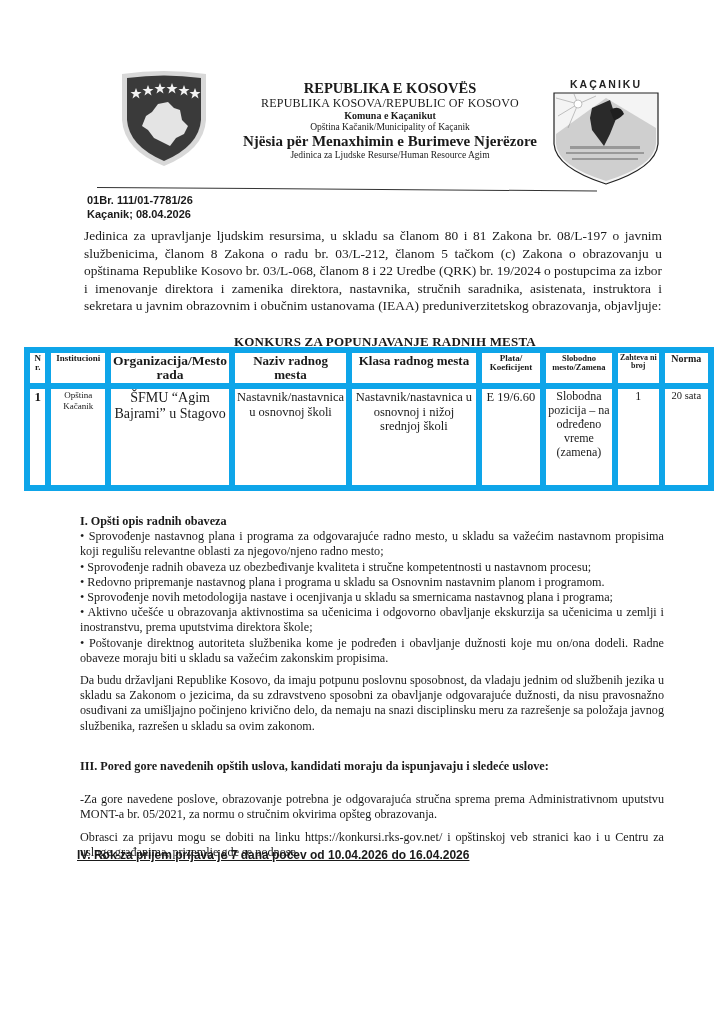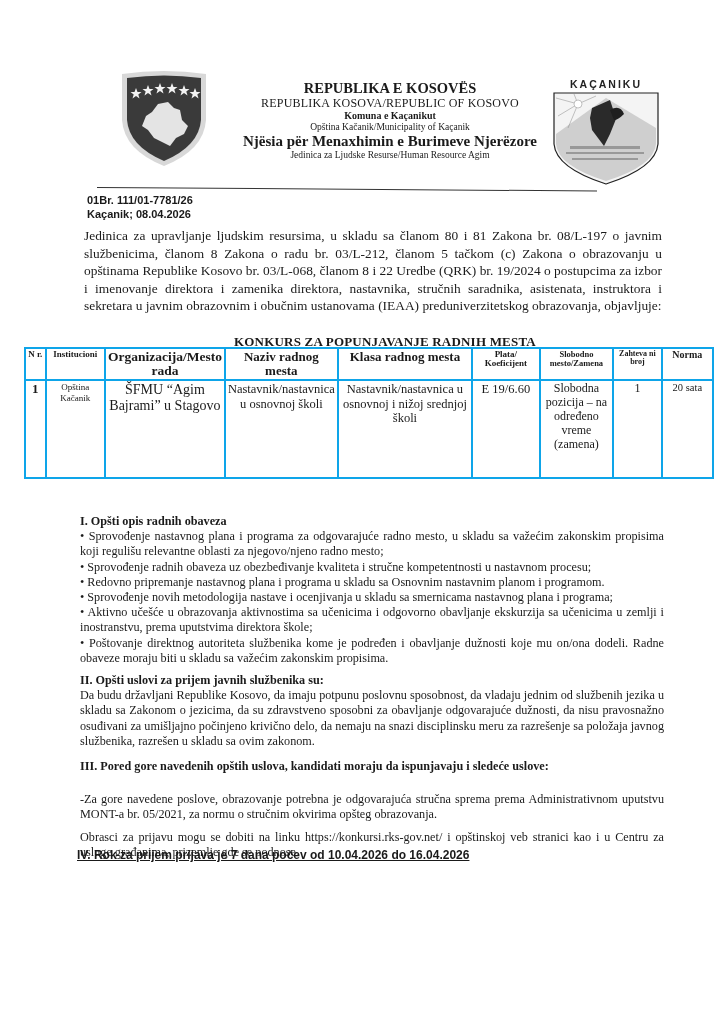--- a/index.html
+++ b/index.html
@@ -13,21 +13,21 @@
   .hdr .h2 { font-size:12px; letter-spacing:0.2px; }
   .hdr .h3 { font-size:10px; font-weight:bold; }
   .hdr .h4 { font-size:9.5px; }
   .hdr .h5 { font-size:15px; font-weight:bold; }
   .hdr .h6 { font-size:9.5px; }
   .hr-line { left:97px; top:187px; width:500px; height:0; border-top:1px solid #333; transform:rotate(0.4deg); transform-origin:left; }
   .ref { left:87px; top:193px; font-size:11px; font-weight:bold; line-height:14px; font-family:"Liberation Sans Narrow","Liberation Sans", sans-serif; }
   .intro { left:84px; top:227px; width:578px; font-size:13.4px; line-height:17.6px; text-align:justify; font-family:"Liberation Serif", serif; }
   .tbl-title { left:234px; top:334px; font-size:13px; font-weight:bold; letter-spacing:0.2px; }
   table.konkurs { position:absolute; left:24px; top:347px; width:690px; border-collapse:collapse; font-family:"Liberation Serif", serif; }
-  table.konkurs th, table.konkurs td { border:2px solid #0ea5e9; vertical-align:top; text-align:center; padding:1px 2px; }
+  table.konkurs th, table.konkurs td { border:6px solid #0ea5e9; vertical-align:top; text-align:center; padding:1px 2px; }
   table.konkurs th { font-weight:bold; line-height:1.05; }
   table.konkurs td { height:94px; line-height:1.15; }
   .c-nr { width:16px; font-size:9px; }
   .c-inst { width:55px; font-size:9px; }
   .c-org { width:100px; font-size:13.5px; }
   .c-naz { width:84px; font-size:13px; }
   .c-kla { width:132px; font-size:13px; }
   .c-pla { width:65px; font-size:9px; }
   .c-slo { width:70px; font-size:8.5px; }
   .c-zah { width:45px; font-size:8px; }
@@ -131,30 +131,29 @@
       <td class="pla">E 19/6.60</td>
       <td class="slo">Slobodna pozicija – na određeno vreme (zamena)</td>
       <td class="zah">1</td>
       <td class="nor">20 sata</td>
     </tr>
   </tbody>
 </table>
 
 <div class="abs body-text" style="top:486px;">
   <div class="sec-title">I. Opšti opis radnih obaveza</div>
-  <p class="bullet">• Sprovođenje nastavnog plana i programa za odgovarajuće radno mesto, u skladu sa važećim zakonskim propisima koji regulišu relevantne oblasti za njegovo/njeno radno mesto;</p>
+  <p class="bullet">• Sprovođenje nastavnog plana i programa za odgovarajuće radno mesto, u skladu sa važećim nastavnom propisima koji regulišu relevantne oblasti za njegovo/njeno radno mesto;</p>
   <p class="bullet">• Sprovođenje radnih obaveza uz obezbeđivanje kvaliteta i stručne kompetentnosti u nastavnom procesu;</p>
   <p class="bullet">• Redovno pripremanje nastavnog plana i programa u skladu sa Osnovnim nastavnim planom i programom.</p>
   <p class="bullet">• Sprovođenje novih metodologija nastave i ocenjivanja u skladu sa smernicama nastavnog plana i programa;</p>
   <p class="bullet">• Aktivno učešće u obrazovanja aktivnostima sa učenicima i odgovorno obavljanje ekskurzija sa učenicima u zemlji i inostranstvu, prema uputstvima direktora škole;</p>
   <p class="bullet">• Poštovanje direktnog autoriteta službenika kome je podređen i obavljanje dužnosti koje mu on/ona dodeli. Radne obaveze moraju biti u skladu sa važećim zakonskim propisima.</p>
 </div>
 
 <div class="abs body-text" style="top:645px;">
-  <div class="sec-title">II. Opšti uslovi za prijem javnih službenika su:</div>
   <p class="bullet">Da budu državljani Republike Kosovo, da imaju potpunu poslovnu sposobnost, da vladaju jednim od službenih jezika u skladu sa Zakonom o jezicima, da su zdravstveno sposobni za obavljanje odgovarajuće dužnosti, da nisu pravosnažno osuđivani za umišljajno počinjeno krivično delo, da nemaju na snazi disciplinsku meru za razrešenje sa položaja javnog službenika, razrešen u skladu sa ovim zakonom.</p>
 </div>
 
 <div class="abs body-text" style="top:731px;">
   <div class="sec-title">III. Pored gore navedenih opštih uslova, kandidati moraju da ispunjavaju i sledeće uslove:</div>
 </div>
 <div class="abs body-text" style="top:764px;">-Za gore navedene poslove, obrazovanje potrebna je odgovarajuća stručna sprema prema Administrativnom uputstvu MONT-a br. 05/2021, za normu o stručnim okvirima opšteg obrazovanja.</div>
 <div class="abs body-text" style="top:802px;">Obrasci za prijavu mogu se dobiti na linku https://konkursi.rks-gov.net/ i opštinskoj veb stranici kao i u Centru za usluge građanima, prizemlje gde se podnose.</div>
 
 <div class="abs deadline">IV. Rok za prijem prijava je 7 dana počev od 10.04.2026 do 16.04.2026</div>

